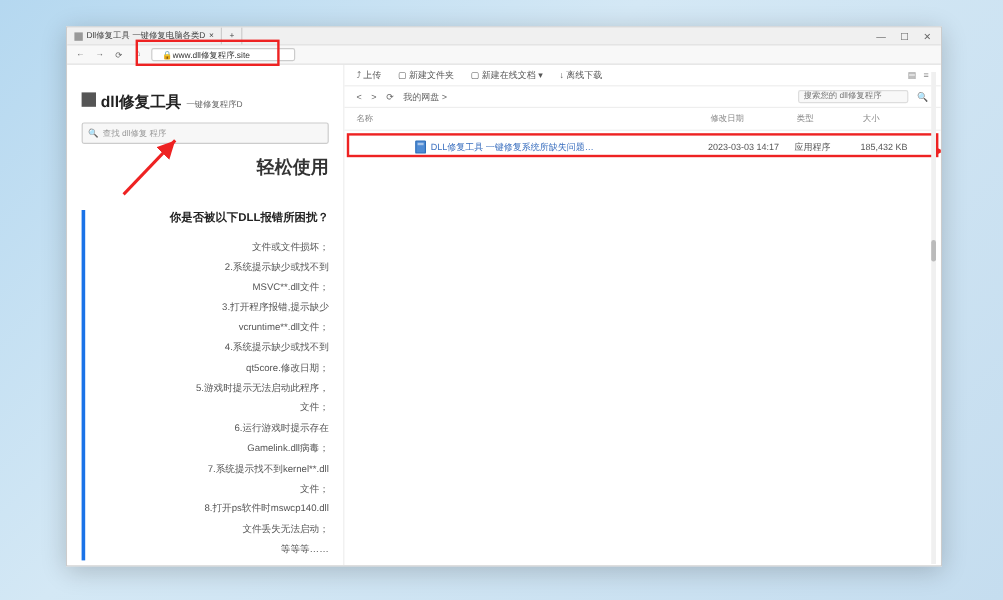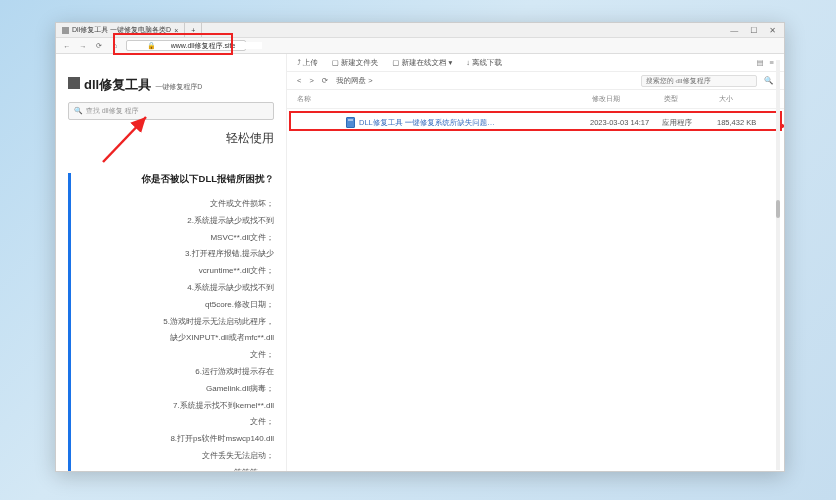--- a/index.html
+++ b/index.html
@@ -63,22 +63,22 @@
     .addrbar .nav-btn { color: #666; width: 10px; text-align:center; }
     .url-container {
       flex: none;
       width: 120px;
       background: #fff;
       border: 1px solid #ccc;
       border-radius: 2px;
       display: flex;
       align-items: center;
       height: 11px;
-      padding: 0 20px;
-      gap: 15px;
+      padding: 0 8px;
+      gap: 0;
     }
     .url-container .lock-icon { color:#666; font-size:7px;}
     .url-container input {
       border: none;
       outline: none;
       font-size: 7px;
       flex: 1;
       color: #333;
     }
     .redbox-addr {
@@ -119,22 +119,22 @@
       border: 1px solid #ccc;
       background:#f7f7f7;
       border-radius: 2px;
       padding: 3px 5px;
       margin-bottom: 10px;
       font-size: 7px;
       color: #999;
       gap: 3px;
     }
     .section-head {
-      font-size: 12px;
-      font-weight: normal;
+      font-size: 15px;
+      font-weight: bold;
       color: #333;
       margin-bottom: 10px;
     }
     .question-block { border-left: 3px solid #1a73e8; padding-left: 8px;}
     .question-title { font-size: 9.5px; font-weight: bold; color:#222; margin-bottom:10px;margin-top:26px;}
     .question-items { font-size: 8px; color: #555; line-height: 2.1;}
     .right-panel {
       flex: 1;
       display: flex;
       flex-direction: column;
@@ -156,28 +156,27 @@
       height: 18px;
       display: flex;
       align-items: center;
       gap: 8px;
       padding: 0 10px;
       border-bottom: 1px solid #eee;
       color:#666;
     }
     .rp-path input {
       margin-left:auto;
-      width: 116px;
+      width: 92px;
       border: 1px solid #ddd;
       background:#f8f8f8;
       border-radius: 2px;
       padding: 1px 4px;
       font-size: 7px;
       color:#aaa;
-      font-family:Liberation Serif, serif;
     }
     .rp-path .search-end{ color:#888;}
     .rp-cols {
       display: grid;
       grid-template-columns: 1fr 72px 55px 55px;
       padding: 4px 10px;
       color: #888;
       font-size: 7px;
       border-bottom: 1px solid #f0f0f0;
     }
@@ -271,21 +270,20 @@
         <div class="question-title">你是否被以下DLL报错所困扰？</div>
         <div class="question-items" id="qitems">
             <div>文件或文件损坏；</div>
             <div>2.系统提示缺少或找不到</div>
             <div>MSVC**.dll文件；</div>
             <div>3.打开程序报错,提示缺少</div>
             <div>vcruntime**.dll文件；</div>
             <div>4.系统提示缺少或找不到</div>
             <div>qt5core.修改日期；</div>
             <div>5.游戏时提示无法启动此程序，</div>
-            <div>缺少XINPUT*.dll或者mfc**.dll</div>
             <div>文件；</div>
             <div>6.运行游戏时提示存在</div>
             <div>Gamelink.dll病毒；</div>
             <div>7.系统提示找不到kernel**.dll</div>
             <div>文件；</div>
             <div>8.打开ps软件时mswcp140.dll</div>
             <div>文件丢失无法启动；</div>
             <div>等等等……</div>
           </div>
       </div>

